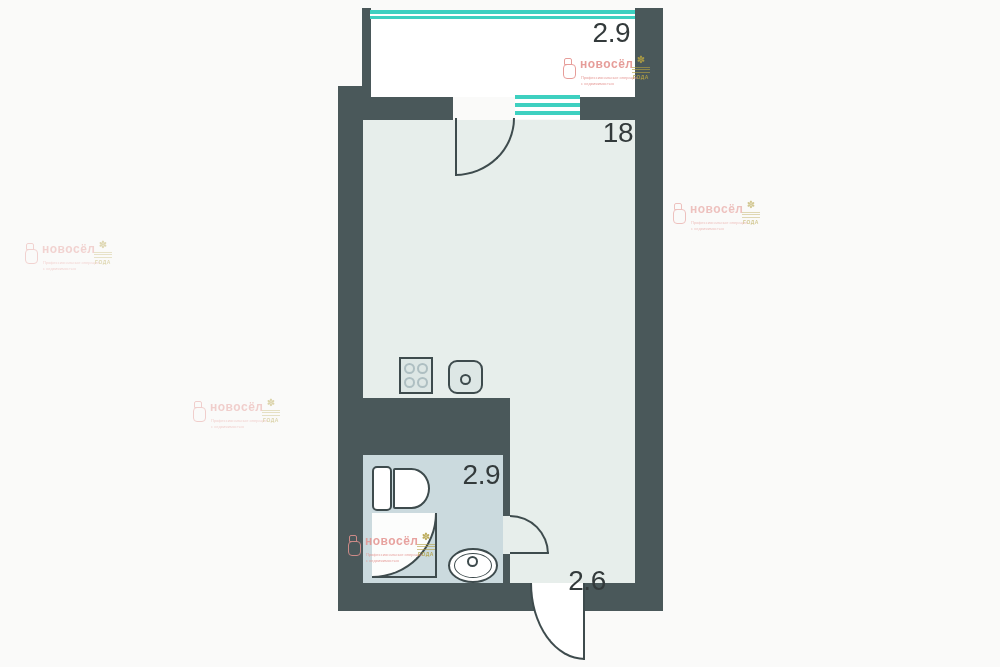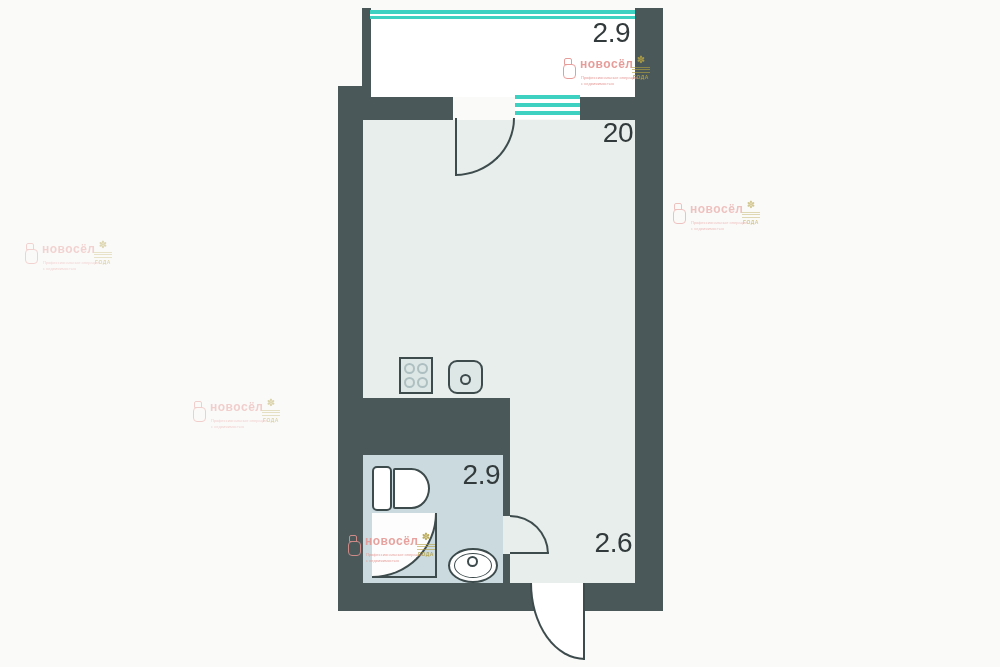--- a/index.html
+++ b/index.html
@@ -60,21 +60,21 @@
   }
 
   
   .area-label{
     position:absolute;width:90px;text-align:right;
     color:var(--label,#333a3b);font-size:28px;letter-spacing:-0.5px;
   }
   .label-balcony{left:540px;top:17px;}
   .label-living{left:543px;top:117px;}
   .label-bathroom{left:410px;top:459px;}
-  .label-hallway{left:542px;top:527px;}
+  .label-hallway{left:542px;top:565px;text-align:center;}
 
   
   .fixture{position:absolute;box-sizing:border-box;border:2px solid var(--outline,#3e4b4d);}
   .stove{left:399px;top:357px;width:34px;height:37px;background:var(--fixture-fill,#dde7e5);
     display:grid;grid-template-columns:1fr 1fr;grid-template-rows:1fr 1fr;place-items:center;padding:2px;}
   .burner{width:11px;height:11px;border-radius:50%;border:2px solid #aebfc2;box-sizing:border-box;}
   .kitchen-sink{left:448px;top:360px;width:35px;height:34px;border-radius:9px;background:var(--fixture-fill,#dde7e5);border-width:2.5px;}
   .drain{position:absolute;width:11px;height:11px;border-radius:50%;border:2px solid var(--outline,#3e4b4d);box-sizing:border-box;background:transparent;}
   .drain-kitchen{left:10px;top:12px;}
 
@@ -153,21 +153,21 @@
   <div class="fixture toilet-tank"></div>
   <div class="fixture toilet-bowl"></div>
   <div class="fixture shower-box"></div>
   <div class="shower-arc"></div>
   <div class="fixture bath-sink">
     <span class="bath-sink-inner"></span>
     <span class="drain drain-bath"></span>
   </div>
 
   <div class="area-label label-balcony">2.9</div>
-  <div class="area-label label-living">20</div>
+  <div class="area-label label-living">18</div>
   <div class="area-label label-bathroom">2.9</div>
   <div class="area-label label-hallway">2.6</div>
 
   <div class="logo op38" style="left:25px;top:240px;">
     <div class="logo-icon">
         <div class="li-head"></div>
         <div class="li-body"></div>
       </div>
     <div class="logo-name">новосёл</div>
     <div class="logo-tag"><span>Профессиональные операции</span><br><span>с недвижимостью</span></div>

